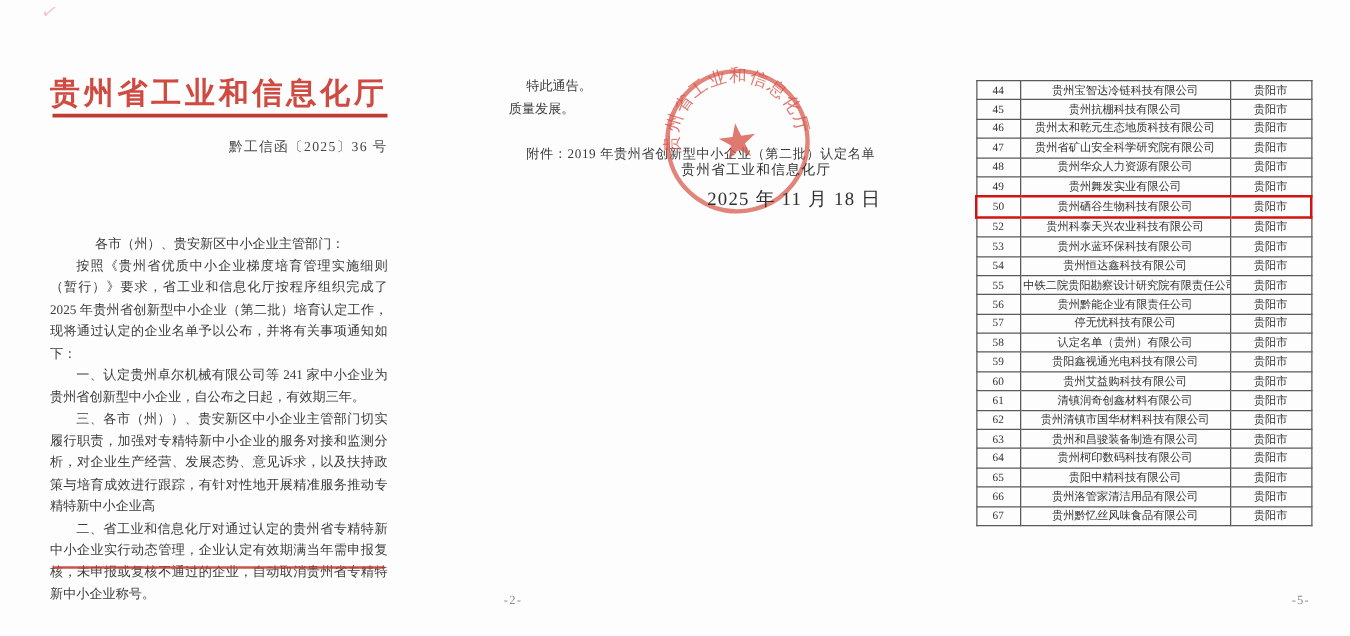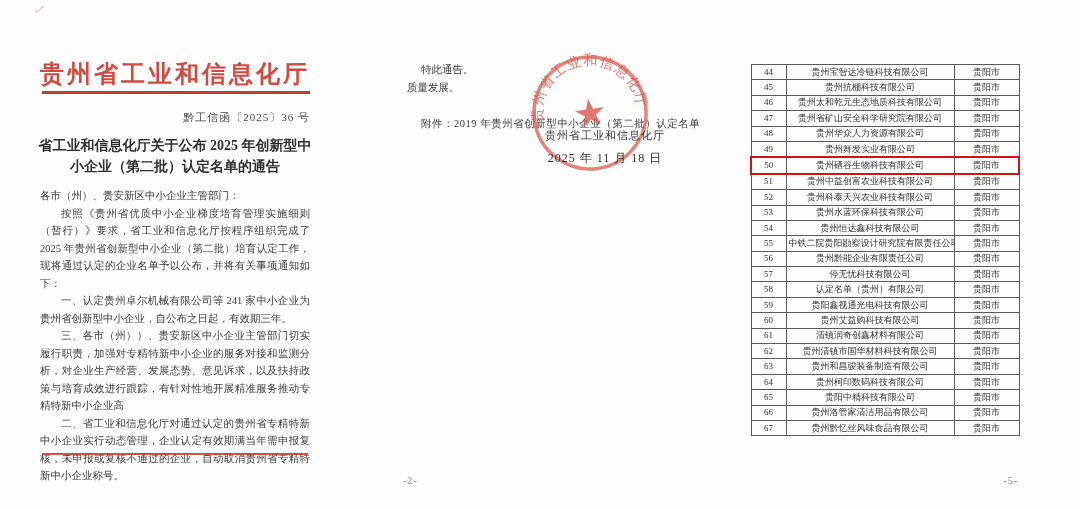--- a/index.html
+++ b/index.html
@@ -35,21 +35,21 @@
     position:absolute;left:5px;top:135px;width:280px;
     text-align:center;font-size:14px;font-weight:bold;
     line-height:21px;color:#303030;
   }
   .doc-body{
     position:absolute;left:10px;top:187px;width:270px;
     font-size:10.5px;line-height:17.5px;text-align:justify;
     color:#3b3b3b;
   }
   .doc-body p{margin:0;text-indent:2em;}
-  .doc-body p.no-indent{text-indent:0;}
+  .doc-body p.no-indent{text-indent:0;margin-left:36px;}
   .red-underline{
     position:absolute;left:12px;top:453px;width:266px;height:2px;
     background:#c0392b;opacity:.85;border-radius:1px;
   }
   
   #page-middle{left:390px;width:330px;}
   .mid-body{position:absolute;left:17px;top:55px;width:300px;
     font-size:10.5px;line-height:17.5px;}
   .mid-line{margin:0;}
   .mid-line.indent{margin-left:14px;}
@@ -57,31 +57,31 @@
   .mid-line.attachment{margin-top:19px;letter-spacing:.5px;}
   .seal{
     position:absolute;left:130px;top:43px;
     transform:rotate(-8deg);
   }
   .signer{
     position:absolute;left:115px;top:128px;width:200px;text-align:center;
     font-size:11px;color:#2f2f2f;letter-spacing:1px;
   }
   .sign-date{
-    position:absolute;left:115px;top:150px;width:200px;text-align:center;
-    font-size:12px;color:#2f2f2f;letter-spacing:1px;
+    position:absolute;left:115px;top:150px;width:200px;text-align:right;
+    font-size:15px;color:#2f2f2f;letter-spacing:1px;
   }
   .page-num{
     position:absolute;bottom:23px;font-size:10px;color:#8a8a8a;
     letter-spacing:1px;
   }
   #page-middle .page-num{left:13px;}
   #page-right .page-num{right:12px;}
   
-  #page-right{left:740px;width:290px;}
+  #page-right{left:770px;width:290px;}
   table.company-table{
     position:absolute;left:10px;top:64px;width:268px;
     border-collapse:collapse;table-layout:fixed;
     font-size:9px;color:#333;
   }
   .company-table td{
     border:1px solid #5a5a5a;height:14.4px;line-height:11px;
     padding:0 2px;text-align:center;overflow:hidden;white-space:nowrap;
   }
   .company-table col.c-no{width:35px;}
@@ -92,24 +92,20 @@
   tr.highlight td:last-child{border-right:2px solid #d01414;}
 </style>
 </head>
 <body>
 
 <div class="page" id="page-left">
   <div class="check-mark">✓</div>
   <div class="letterhead">贵州省工业和信息化厅</div>
   <div class="red-rule"></div>
   <div class="doc-number">黔工信函〔2025〕36 号</div>
-  <div class="doc-title">
-    <div>省工业和信息化厅关于公布 2025 年创新型中</div>
-    <div>小企业（第二批）认定名单的通告</div>
-  </div>
   <div class="doc-body">
     <p class="no-indent">各市（州）、贵安新区中小企业主管部门：</p>
     <p>按照《贵州省优质中小企业梯度培育管理实施细则（暂行）》要求，省工业和信息化厅按程序组织完成了 2025 年贵州省创新型中小企业（第二批）培育认定工作，现将通过认定的企业名单予以公布，并将有关事项通知如下：</p>
     <p>一、认定贵州卓尔机械有限公司等 241 家中小企业为贵州省创新型中小企业，自公布之日起，有效期三年。</p>
     <p>三、各市（州））、贵安新区中小企业主管部门切实履行职责，加强对专精特新中小企业的服务对接和监测分析，对企业生产经营、发展态势、意见诉求，以及扶持政策与培育成效进行跟踪，有针对性地开展精准服务推动专精特新中小企业高</p>
     <p>二、省工业和信息化厅对通过认定的贵州省专精特新中小企业实行动态管理，企业认定有效期满当年需申报复核，未申报或复核不通过的企业，自动取消贵州省专精特新中小企业称号。</p>
   </div>
   <div class="red-underline"></div>
 </div>
 
@@ -178,25 +174,20 @@
           <td>贵州舞发实业有限公司</td>
           <td>贵阳市</td>
         </tr>
 
         <tr class="highlight">
           <td>50</td>
           <td>贵州硒谷生物科技有限公司</td>
           <td>贵阳市</td>
         </tr>
 
-        <tr>
-          <td>51</td>
-          <td>贵州中益创富农业科技有限公司</td>
-          <td>贵阳市</td>
-        </tr>
 
         <tr>
           <td>52</td>
           <td>贵州科泰天兴农业科技有限公司</td>
           <td>贵阳市</td>
         </tr>
 
         <tr>
           <td>53</td>
           <td>贵州水蓝环保科技有限公司</td>

